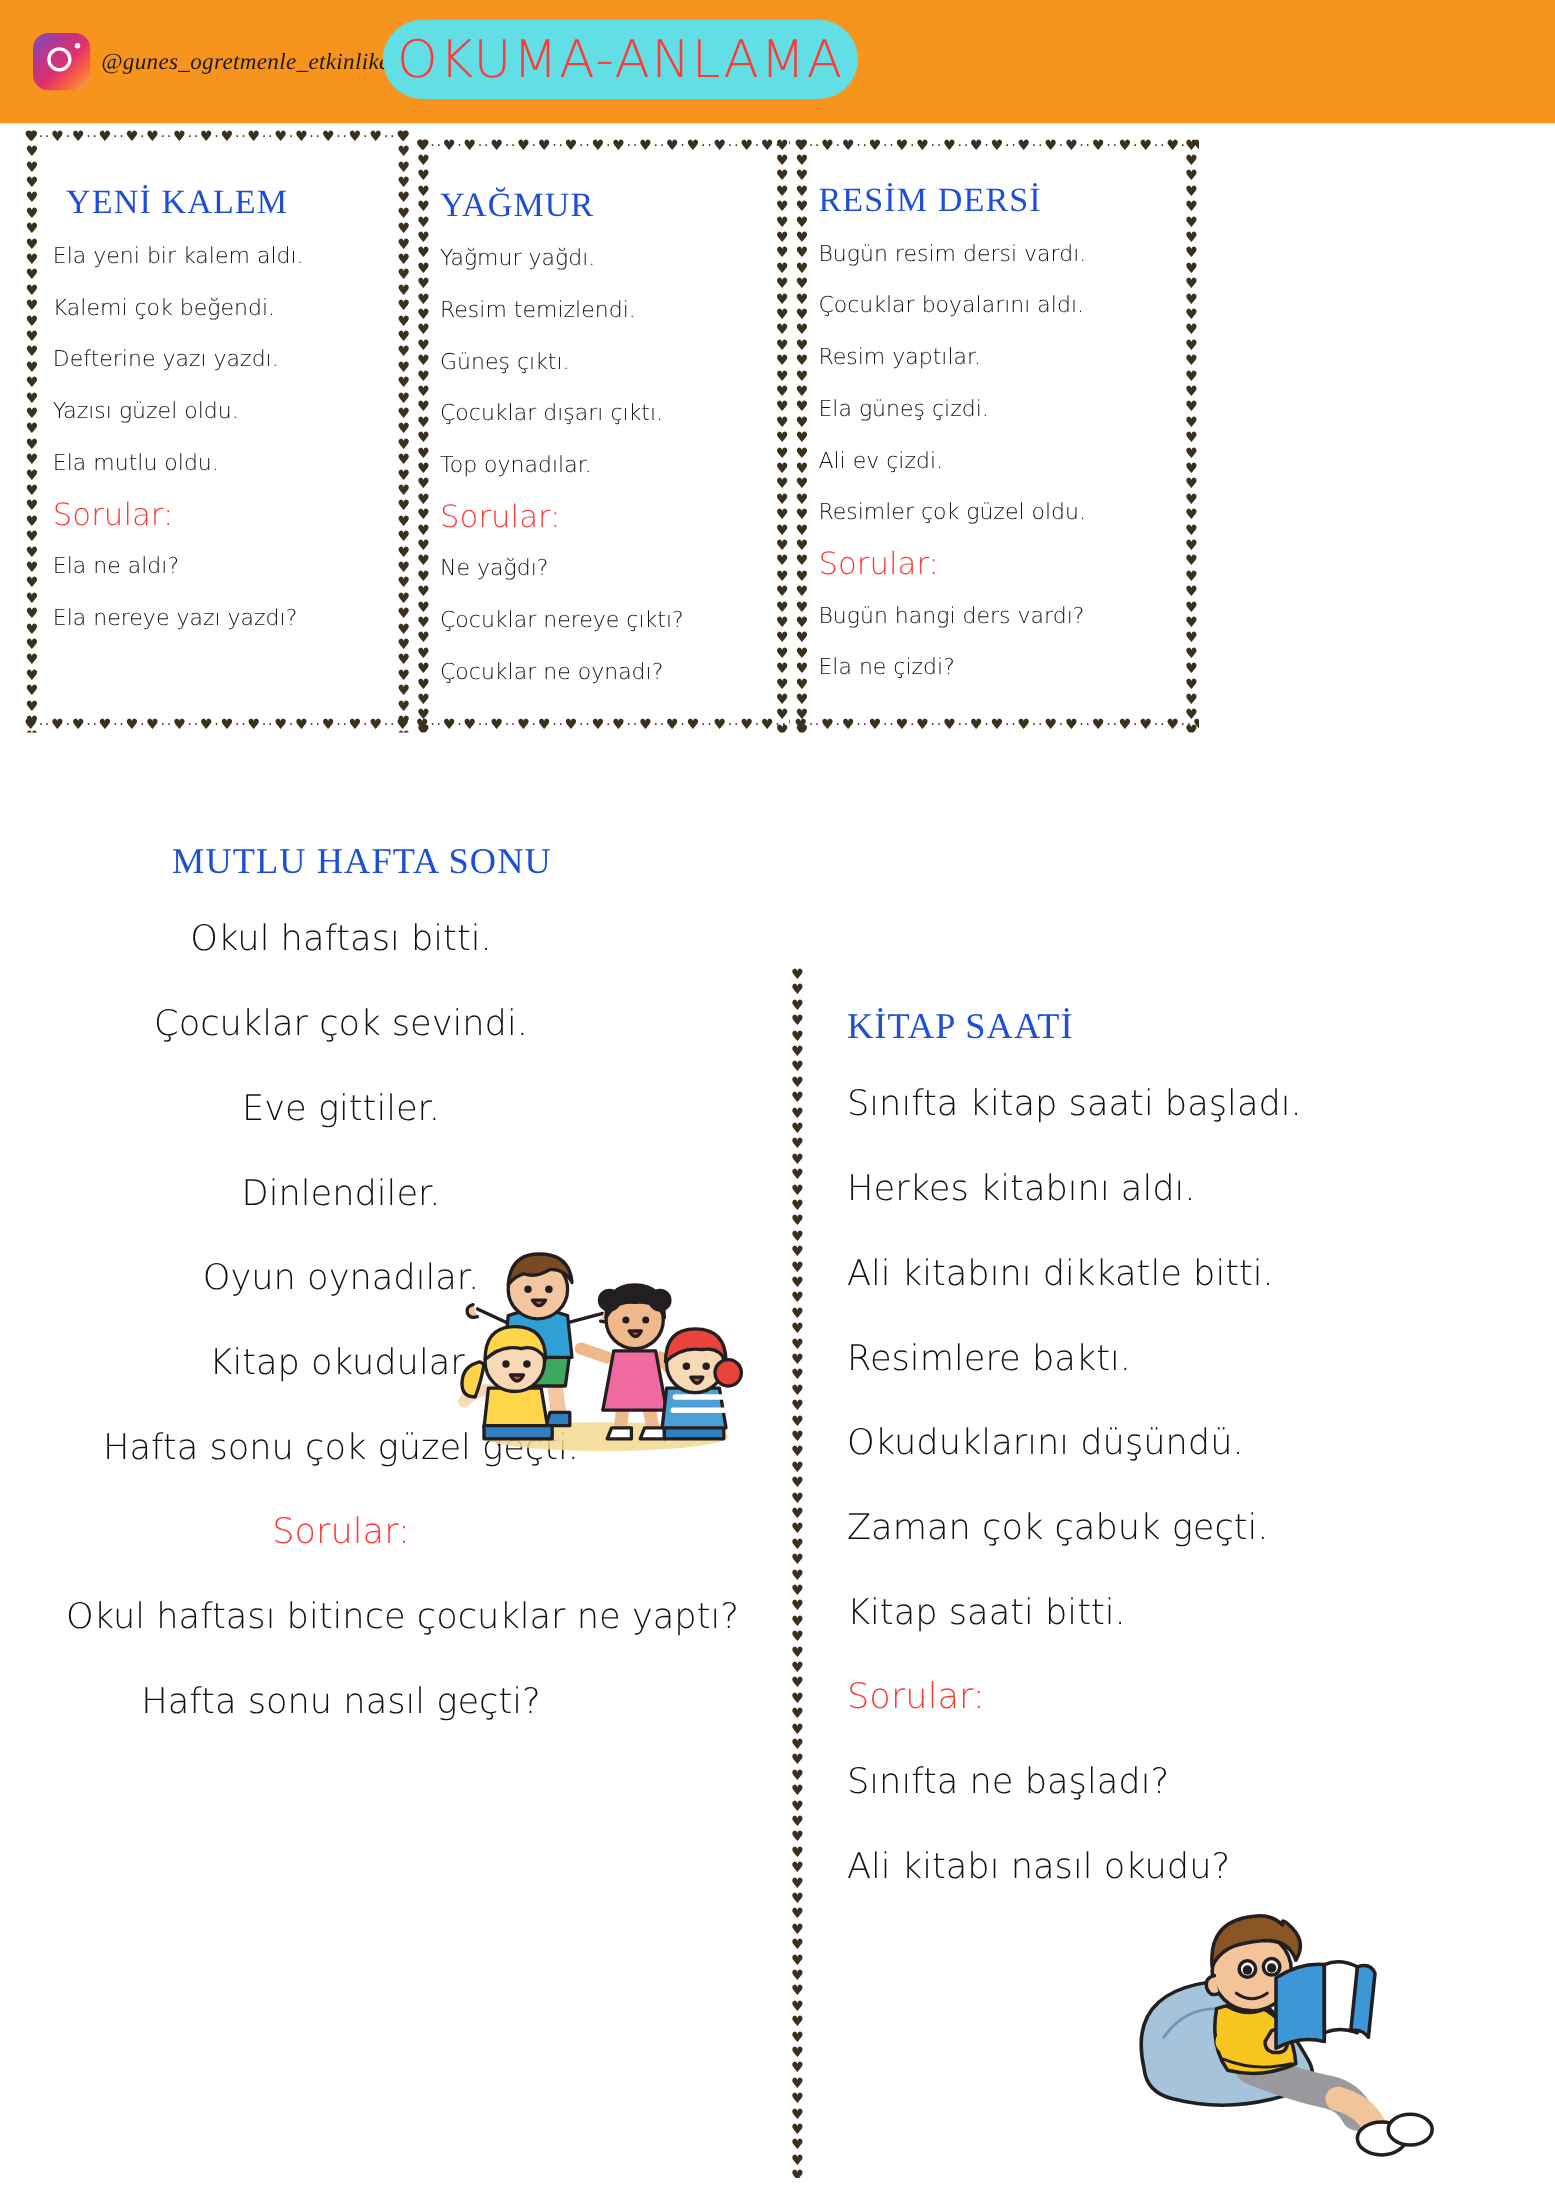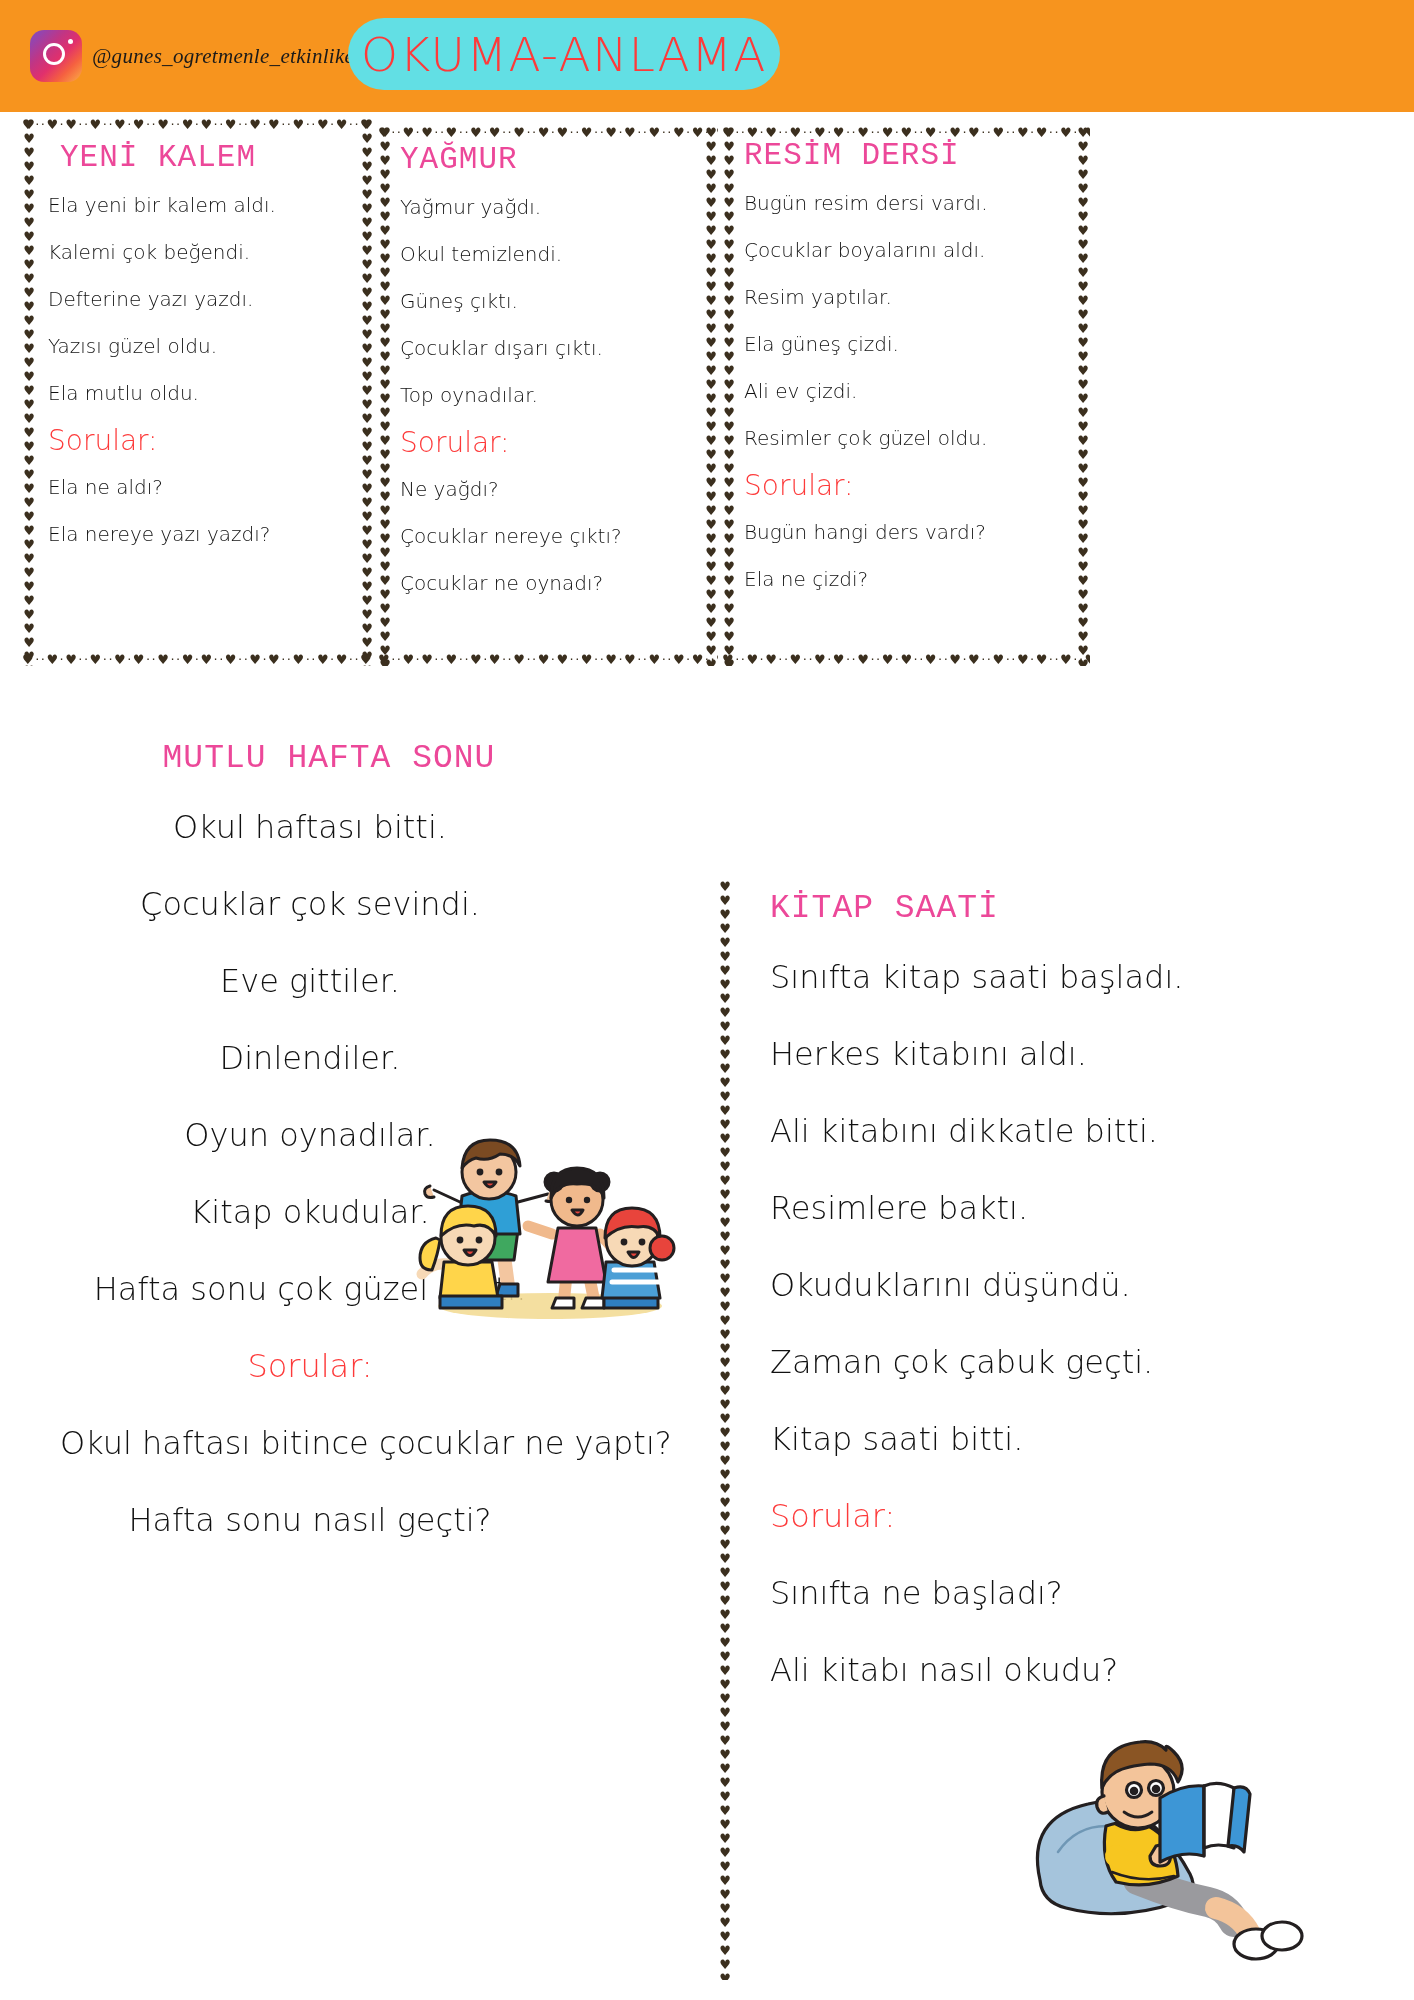--- a/index.html
+++ b/index.html
@@ -102,27 +102,28 @@
     user-select: none;
     text-align: center;
   }
 
   
   .story {
     position: absolute;
     box-sizing: border-box;
   }
   .story-title {
-    color: #ec4899;
+    color: #1d4ed8;
     font-size: 31px;
     font-weight: 300;
     letter-spacing: 1px;
-    font-family: Liberation Mono, monospace;
+    font-family: Liberation Serif, serif;
     margin-bottom: 7px;
     white-space: nowrap;
+    margin-top: 26px;
   }
   .line {
     color: #111111;
     font-size: 20px;
     font-weight: 300;
     font-family: "DejaVu Sans", sans-serif;
     line-height: 47px;
     white-space: nowrap;
   }
   .q-head {
@@ -174,21 +175,21 @@
 </div>
 
 <div class="story" id="box2" style="left:378px; top:126px; width:340px; height:540px;">
   <div class="hb-h" style="left:0; top:0; width:340px;">♥··♥·♥··♥··♥·♥··♥··♥·♥··♥··♥·♥··♥··♥·♥··♥··♥·♥··♥··♥·♥··</div>
   <div class="hb-h" style="left:0; top:527px; width:340px;">♥··♥·♥··♥··♥·♥··♥··♥·♥··♥··♥·♥··♥··♥·♥··♥··♥·♥··♥··♥·♥··</div>
   <div class="hb-v" style="left:0; top:0; width:14px; height:540px;">♥♥♥♥♥♥♥♥♥♥♥♥♥♥♥♥♥♥♥♥♥♥♥♥♥♥♥♥♥♥♥♥♥♥♥♥♥♥♥♥♥♥</div>
   <div class="hb-v" style="left:326px; top:0; width:14px; height:540px;">♥♥♥♥♥♥♥♥♥♥♥♥♥♥♥♥♥♥♥♥♥♥♥♥♥♥♥♥♥♥♥♥♥♥♥♥♥♥♥♥♥♥</div>
   <div style="position:absolute; left:22px; top:16px; width:312px;">
     <div class="story-title">YAĞMUR</div>
     <div class="line">Yağmur yağdı.</div>
-    <div class="line">Okul temizlendi.</div>
+    <div class="line">Resim temizlendi.</div>
     <div class="line">Güneş çıktı.</div>
     <div class="line">Çocuklar dışarı çıktı.</div>
     <div class="line">Top oynadılar.</div>
     <div class="q-head">Sorular:</div>
     <div class="line">Ne yağdı?</div>
     <div class="line">Çocuklar nereye çıktı?</div>
     <div class="line">Çocuklar ne oynadı?</div>
   </div>
 </div>
 

